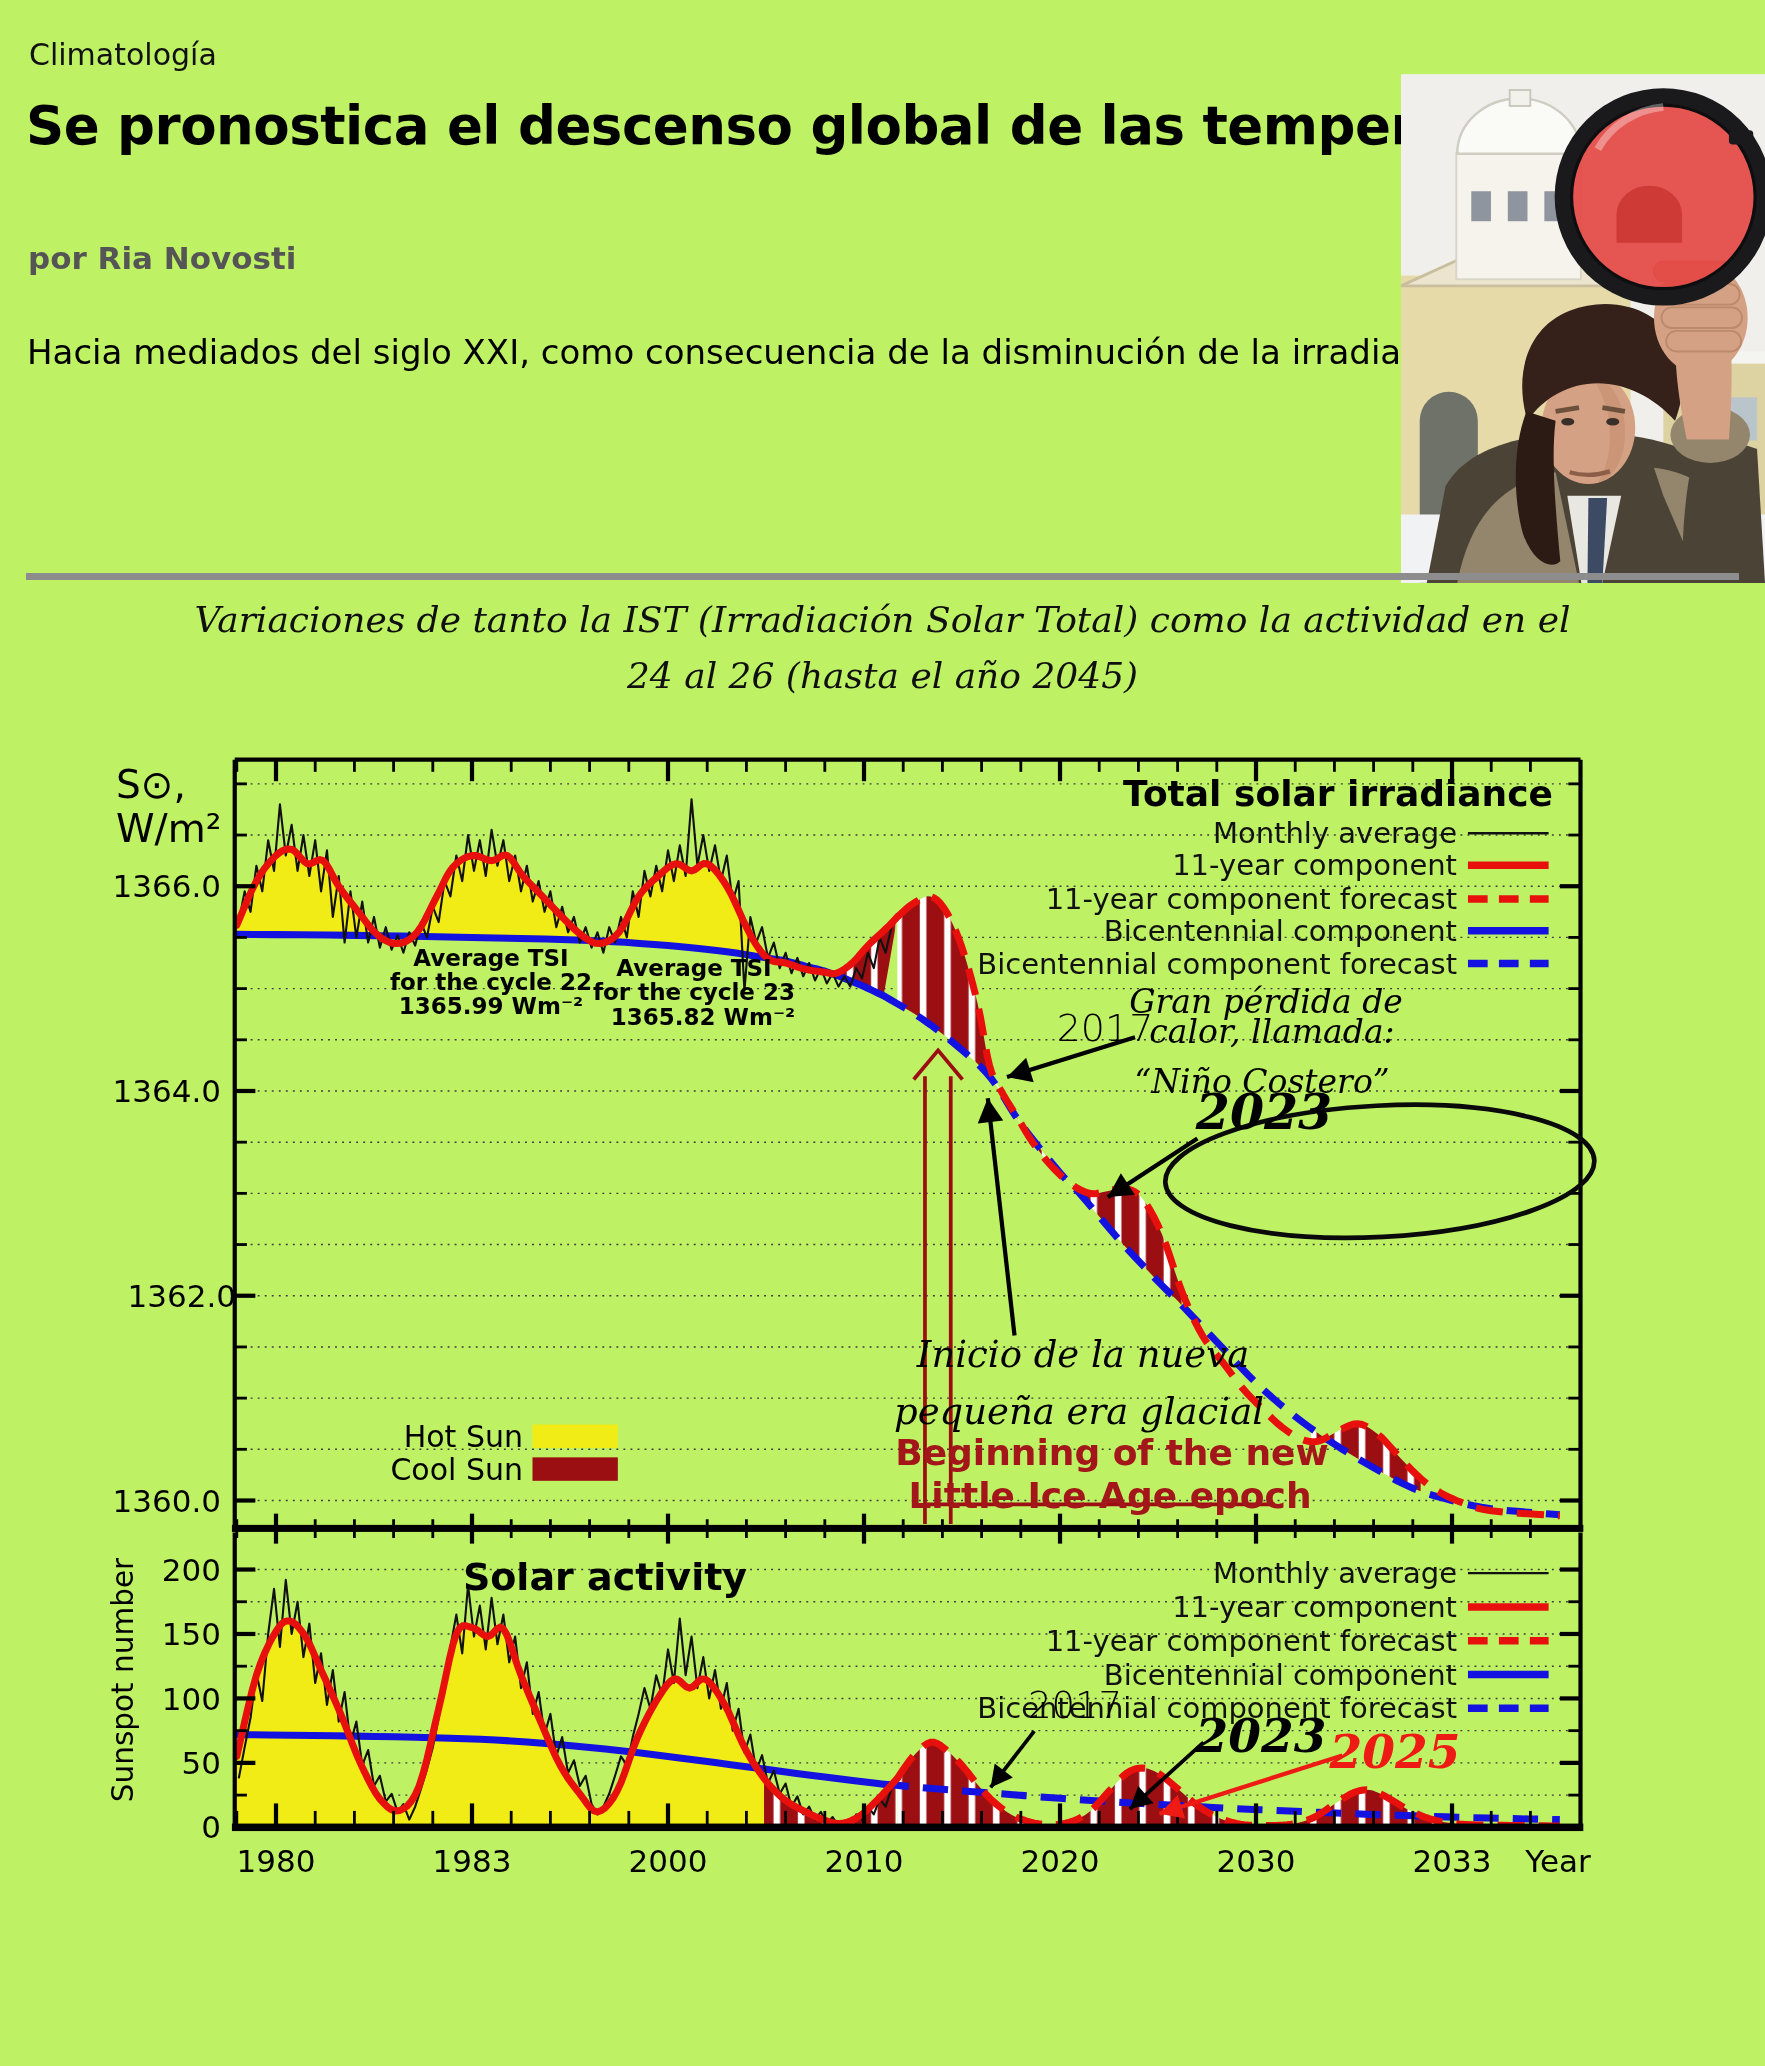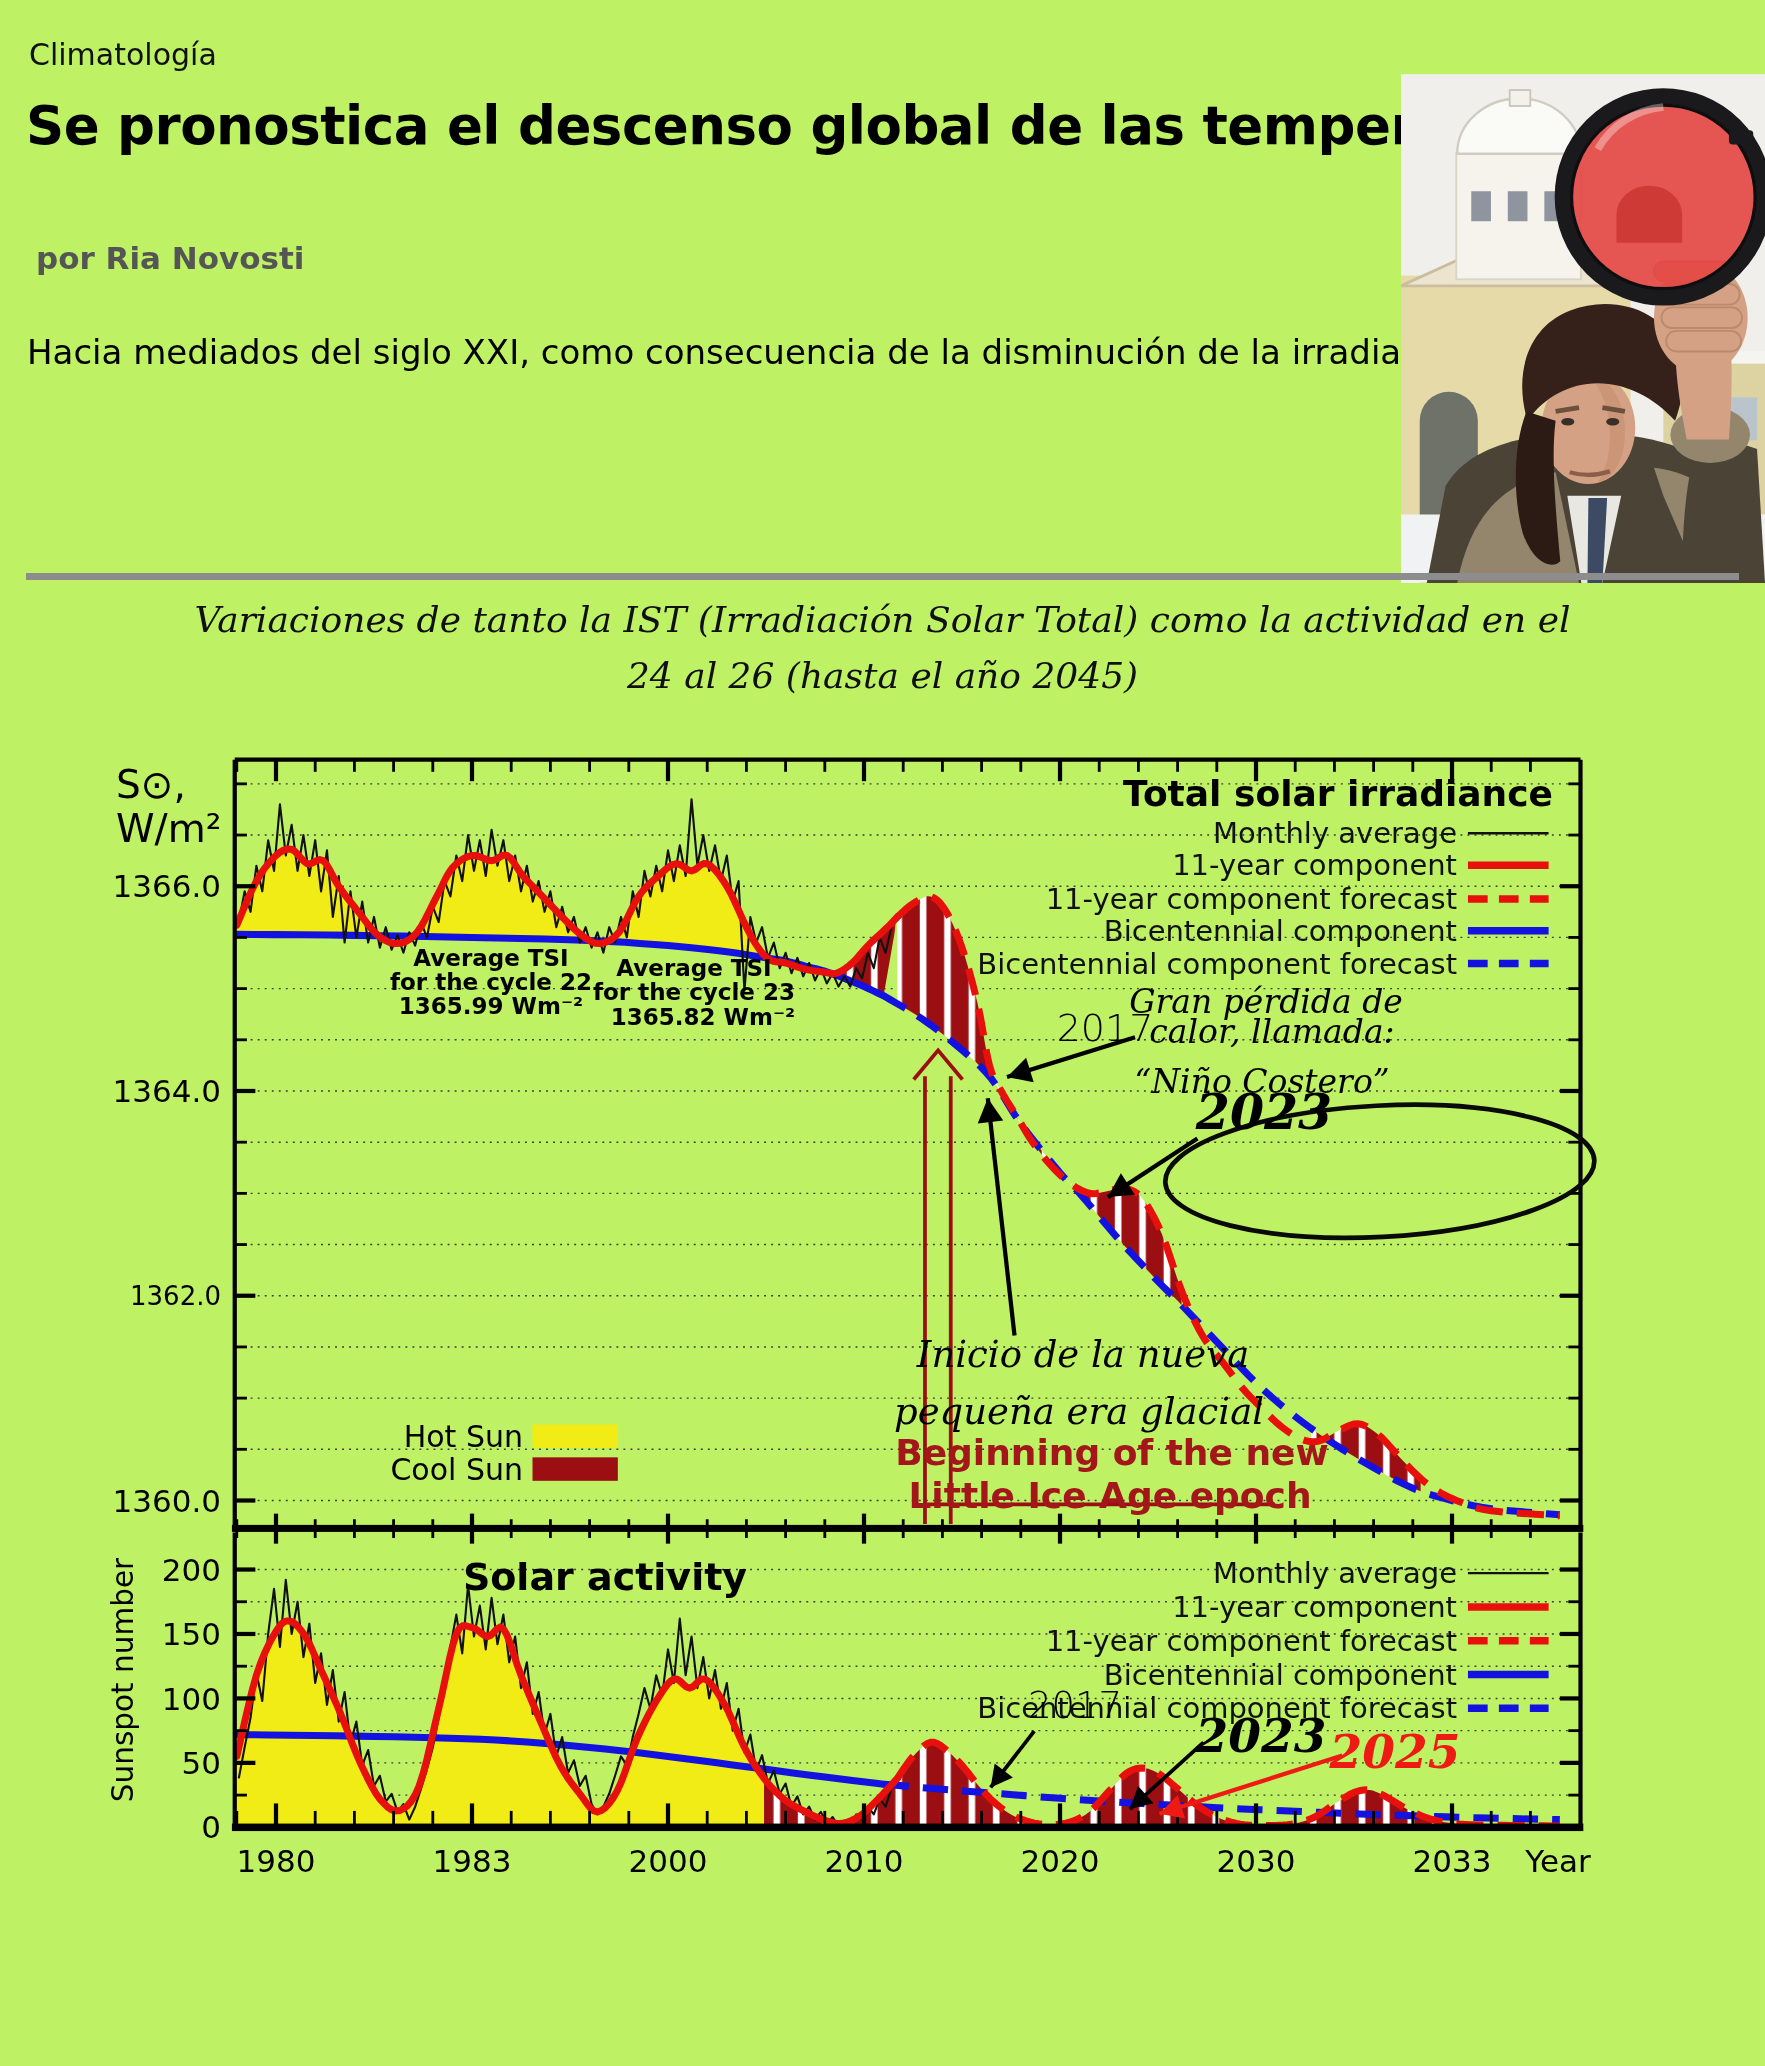--- a/index.html
+++ b/index.html
@@ -6,21 +6,21 @@
   #page{position:relative;width:1766px;height:2066px;background:#bef264;overflow:hidden;font-family:"DejaVu Sans",sans-serif;}
   .abs{position:absolute;white-space:nowrap;}
   .ctr{transform:translate(-50%,-50%);}
   .rgt{transform:translate(-100%,-50%);}
   .lft{transform:translate(0,-50%);}
   .sans{font-family:"DejaVu Sans",sans-serif;}
   .hand{font-family:"DejaVu Serif",serif;font-style:italic;}
   .serif{font-family:"Liberation Serif",serif;}
   #kicker{left:29px;top:37px;font-size:30px;color:#111;}
   #title{left:26px;top:89px;width:1388px;font-size:53px;font-weight:bold;line-height:1.38;color:#000;letter-spacing:-0.5px;}
-  #byline{left:28px;top:240px;font-size:31px;font-weight:bold;color:#555;margin-left:8px;}
+  #byline{left:28px;top:240px;font-size:31px;font-weight:bold;color:#555;}
   #body-par{left:27px;top:328px;width:1383px;font-size:34px;line-height:1.44;color:#000;}
   #divider{left:26px;top:573px;width:1713px;height:7px;background:#8d8d8d;}
   #hw-caption{left:70px;top:592px;width:1625px;text-align:center;font-size:36px;line-height:1.55;color:#101010;}
   #fig-caption{left:28px;top:1932px;width:1712px;text-align:center;font-size:34px;line-height:1.5;color:#000;}
   #photo{left:1401px;top:74px;width:364px;height:509px;}
   #chart-svg{left:0;top:0;}
   #chart-overlay div{position:absolute;}
 </style>
 </head>
 <body>
@@ -347,21 +347,21 @@
       <div class="abs rgt sans" style="left: 1457px; top: 1573px; font-size: 29px; color: rgb(17, 17, 17);">Monthly average</div>
       <div class="abs rgt sans" style="left: 1457px; top: 1607px; font-size: 29px; color: rgb(17, 17, 17);">11-year component</div>
       <div class="abs rgt sans" style="left: 1457px; top: 1641px; font-size: 29px; color: rgb(17, 17, 17);">11-year component forecast</div>
       <div class="abs rgt sans" style="left: 1457px; top: 1675px; font-size: 29px; color: rgb(17, 17, 17);">Bicentennial component</div>
       <div class="abs rgt sans" style="left: 1457px; top: 1708px; font-size: 29px; color: rgb(17, 17, 17);">Bicentennial component forecast</div>
       <div class="abs rgt sans" style="left: 1553px; top: 793px; font-size: 36px; font-weight: bold;">Total solar irradiance</div>
       <div class="abs rgt sans" style="left: 523px; top: 1436px; font-size: 30px;">Hot Sun</div>
       <div class="abs rgt sans" style="left: 523px; top: 1469px; font-size: 30px;">Cool Sun</div>
       <div class="abs rgt sans" style="left: 221px; top: 886px; font-size: 31px;">1366.0</div>
       <div class="abs rgt sans" style="left: 221px; top: 1091px; font-size: 31px;">1364.0</div>
-      <div class="abs rgt sans" style="left: 221px; top: 1296px; font-size: 26px;">1362.0</div>
+      <div class="abs rgt sans" style="left: 236px; top: 1296px; font-size: 31px;">1362.0</div>
       <div class="abs rgt sans" style="left: 221px; top: 1501px; font-size: 31px;">1360.0</div>
       <div class="abs rgt sans" style="left: 221px; top: 1570px; font-size: 31px;">200</div>
       <div class="abs rgt sans" style="left: 221px; top: 1634px; font-size: 31px;">150</div>
       <div class="abs rgt sans" style="left: 221px; top: 1699px; font-size: 31px;">100</div>
       <div class="abs rgt sans" style="left: 221px; top: 1763px; font-size: 31px;">50</div>
       <div class="abs rgt sans" style="left: 221px; top: 1827px; font-size: 31px;">0</div>
       <div class="abs ctr sans" style="left: 276px; top: 1861px; font-size: 31px;">1980</div>
       <div class="abs ctr sans" style="left: 472px; top: 1861px; font-size: 31px;">1983</div>
       <div class="abs ctr sans" style="left: 668px; top: 1861px; font-size: 31px;">2000</div>
       <div class="abs ctr sans" style="left: 864px; top: 1861px; font-size: 31px;">2010</div>

